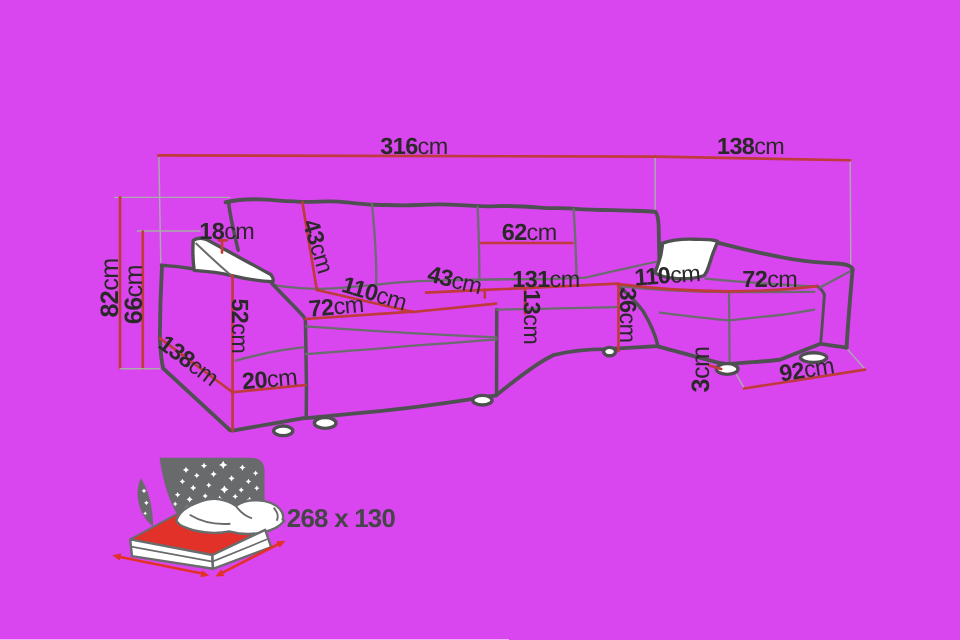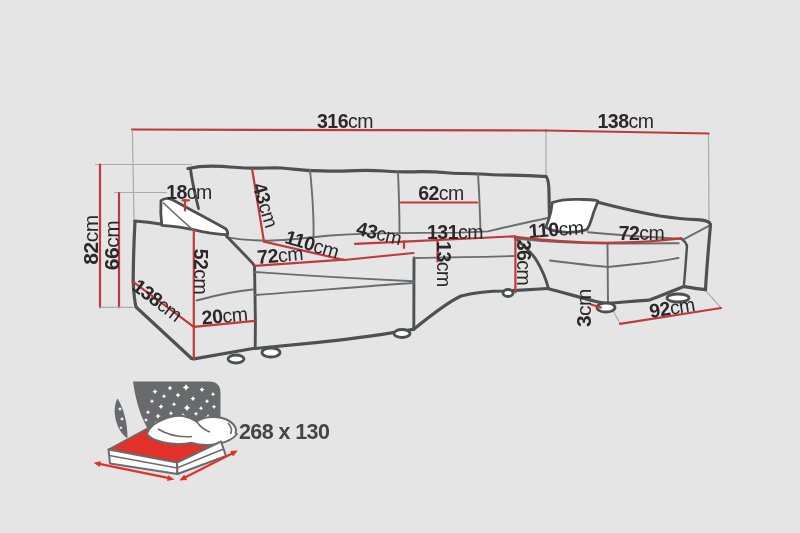--- a/index.html
+++ b/index.html
@@ -1,16 +1,16 @@
 <!DOCTYPE html>
 <html><head>
 <meta charset="utf-8">
 <style>
   html,body{margin:0;padding:0;background:#fff;}
-  .stage{width:800px;height:533px;position:relative;overflow:hidden;background:#e5e5e5;}
+  .stage{width:800px;height:533px;position:relative;overflow:hidden;background:#d946ef;}
   text{font-family:"Liberation Sans",sans-serif;fill:#2b2829;}
   .num{font-weight:bold;}
   .lab{font-size:19.5px;letter-spacing:-0.5px;}
 </style>
 </head>
 <body>
 <div class="stage">
 <svg width="800" height="533" viewBox="0 0 800 533">
 
   <g stroke="#aaabad" stroke-width="1.2" fill="none">

